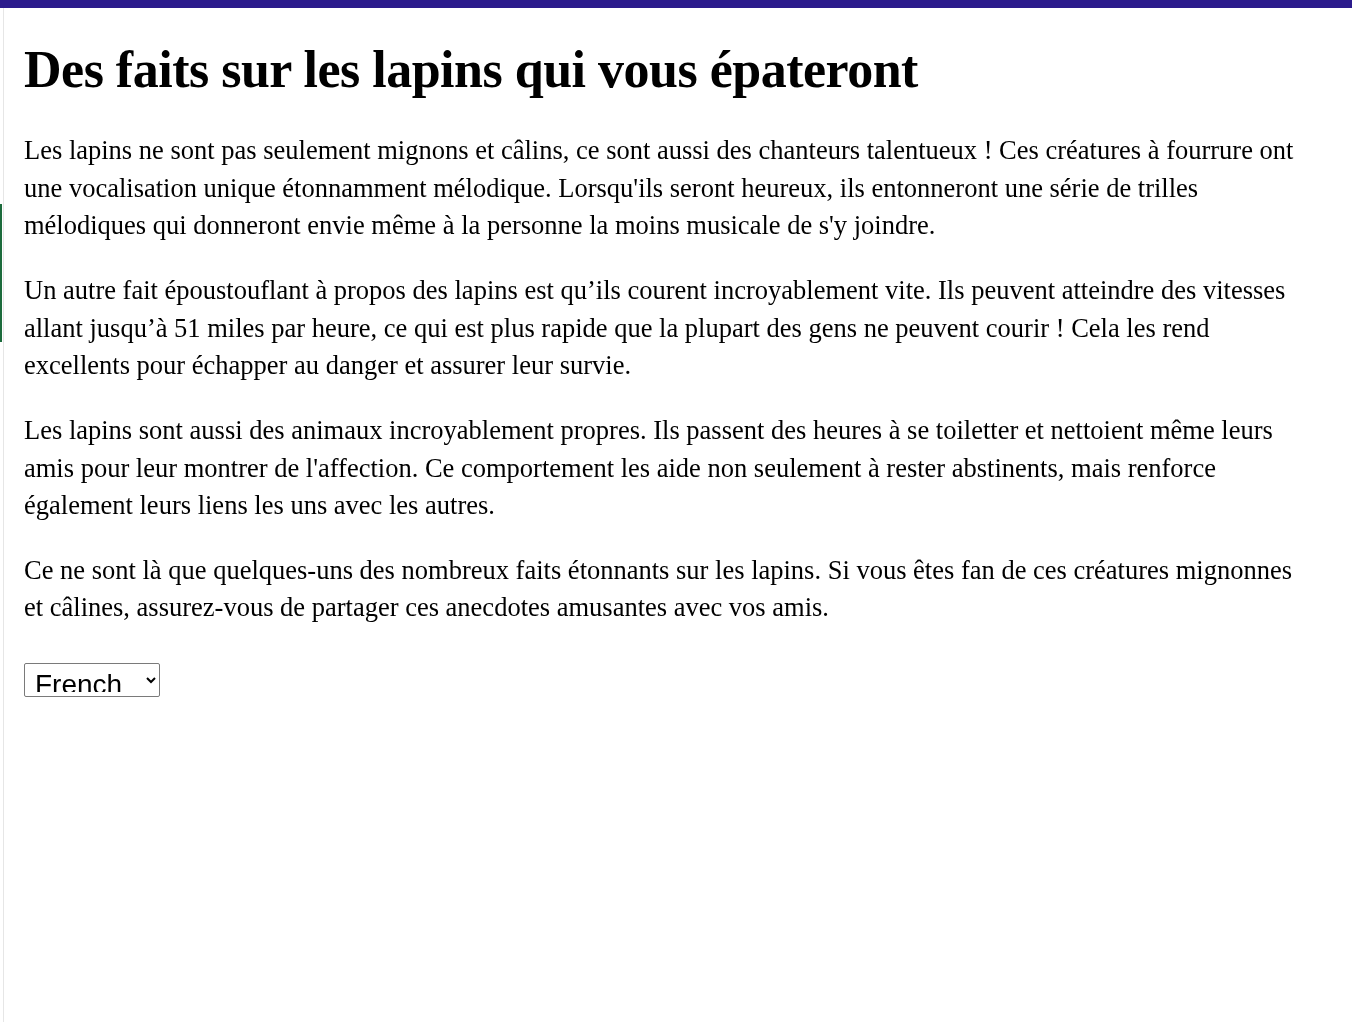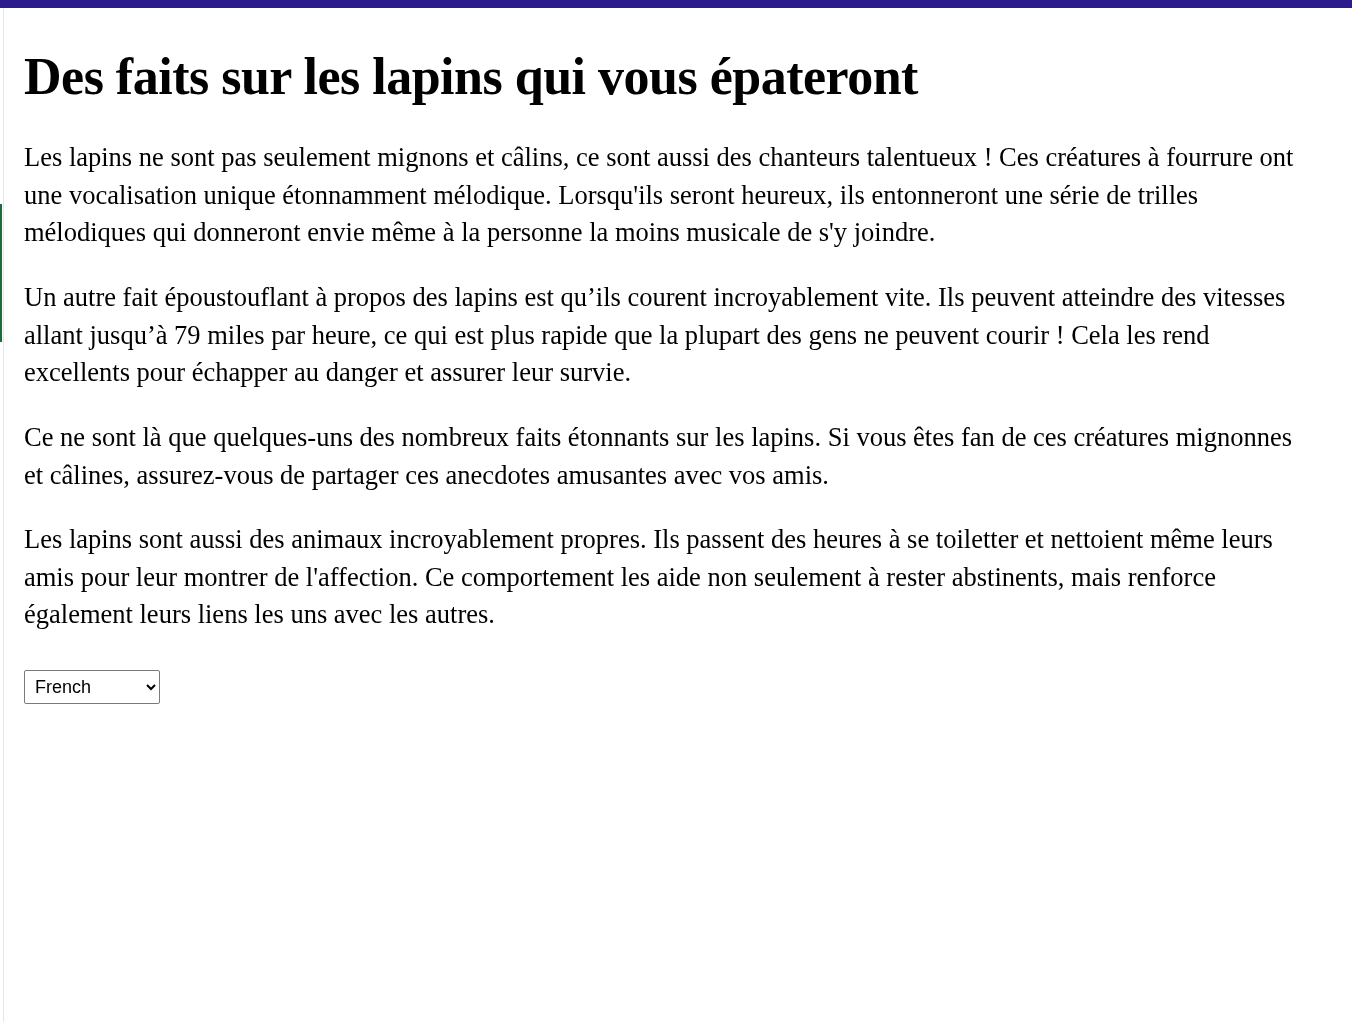--- a/index.html
+++ b/index.html
@@ -55,38 +55,38 @@
 
   .content {
     padding: 26px 44px 0 20px;
   }
 
   h1.title {
     font-family: "Liberation Serif", serif;
     font-size: 52px;
     font-weight: bold;
     line-height: 1.1;
-    margin: 14px 0 34px 0;
+    margin: 7px 0 34px 0;
     letter-spacing: -0.5px;
   }
 
   p.para {
     font-size: 26.5px;
     line-height: 1.42;
     margin: 8px 0 27px 0;
     max-width: 1300px;
   }
 
   .lang-select-wrap {
     margin-top: 36px;
   }
 
   select.lang-select {
     font-family: "Liberation Sans", sans-serif;
-    font-size: 18px;
+    font-size: 28px;
     padding: 4px 6px;
     border: 1px solid #7a7a7a;
     background: #ffffff;
     color: #000000;
     border-radius: 2px;
     min-width: 136px;
     height: 34px;
   }
 </style>
 </head>
@@ -97,22 +97,22 @@
 <div class="left-edge">
   <div class="left-edge-mark mark-a"></div>
 </div>
 
 <div class="page">
   <div class="content">
 
     <h1 class="title">Des faits sur les lapins qui vous épateront</h1>
 
     <p class="para">Les lapins ne sont pas seulement mignons et câlins, ce sont aussi des chanteurs talentueux ! Ces créatures à fourrure ont une vocalisation unique étonnamment mélodique. Lorsqu'ils seront heureux, ils entonneront une série de trilles mélodiques qui donneront envie même à la personne la moins musicale de s'y joindre.</p>
-    <p class="para">Un autre fait époustouflant à propos des lapins est qu’ils courent incroyablement vite. Ils peuvent atteindre des vitesses allant jusqu’à 79 miles par heure, ce qui est plus rapide que la plupart des gens ne peuvent courir ! Cela les rend excellents pour échapper au danger et assurer leur survie.</p>
+    <p class="para">Un autre fait époustouflant à propos des lapins est qu’ils courent incroyablement vite. Ils peuvent atteindre des vitesses allant jusqu’à 51 miles par heure, ce qui est plus rapide que la plupart des gens ne peuvent courir ! Cela les rend excellents pour échapper au danger et assurer leur survie.</p>
+    <p class="para">Les lapins sont aussi des animaux incroyablement propres. Ils passent des heures à se toiletter et nettoient même leurs amis pour leur montrer de l'affection. Ce comportement les aide non seulement à rester abstinents, mais renforce également leurs liens les uns avec les autres.</p>
     <p class="para">Ce ne sont là que quelques-uns des nombreux faits étonnants sur les lapins. Si vous êtes fan de ces créatures mignonnes et câlines, assurez-vous de partager ces anecdotes amusantes avec vos amis.</p>
-    <p class="para">Les lapins sont aussi des animaux incroyablement propres. Ils passent des heures à se toiletter et nettoient même leurs amis pour leur montrer de l'affection. Ce comportement les aide non seulement à rester abstinents, mais renforce également leurs liens les uns avec les autres.</p>
 
     <div class="lang-select-wrap">
       <select class="lang-select"><option value="French">French</option><option value="English">English</option><option value="Spanish">Spanish</option><option value="German">German</option></select>
     </div>
 
   </div>
 </div>
 
 </body></html>

